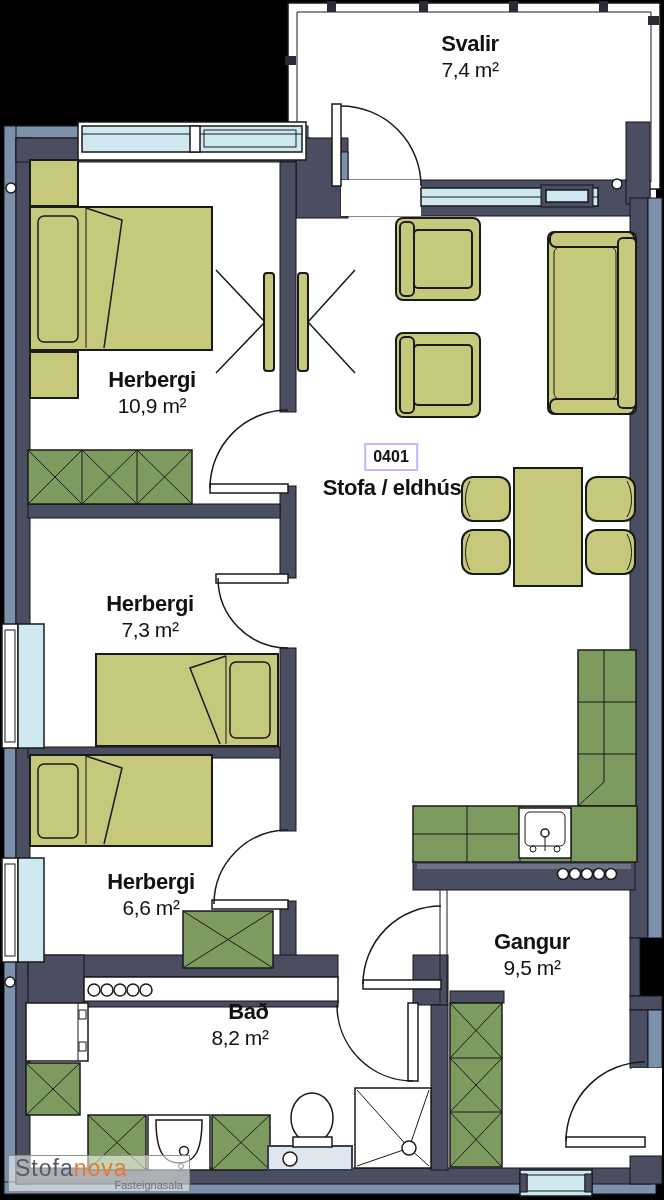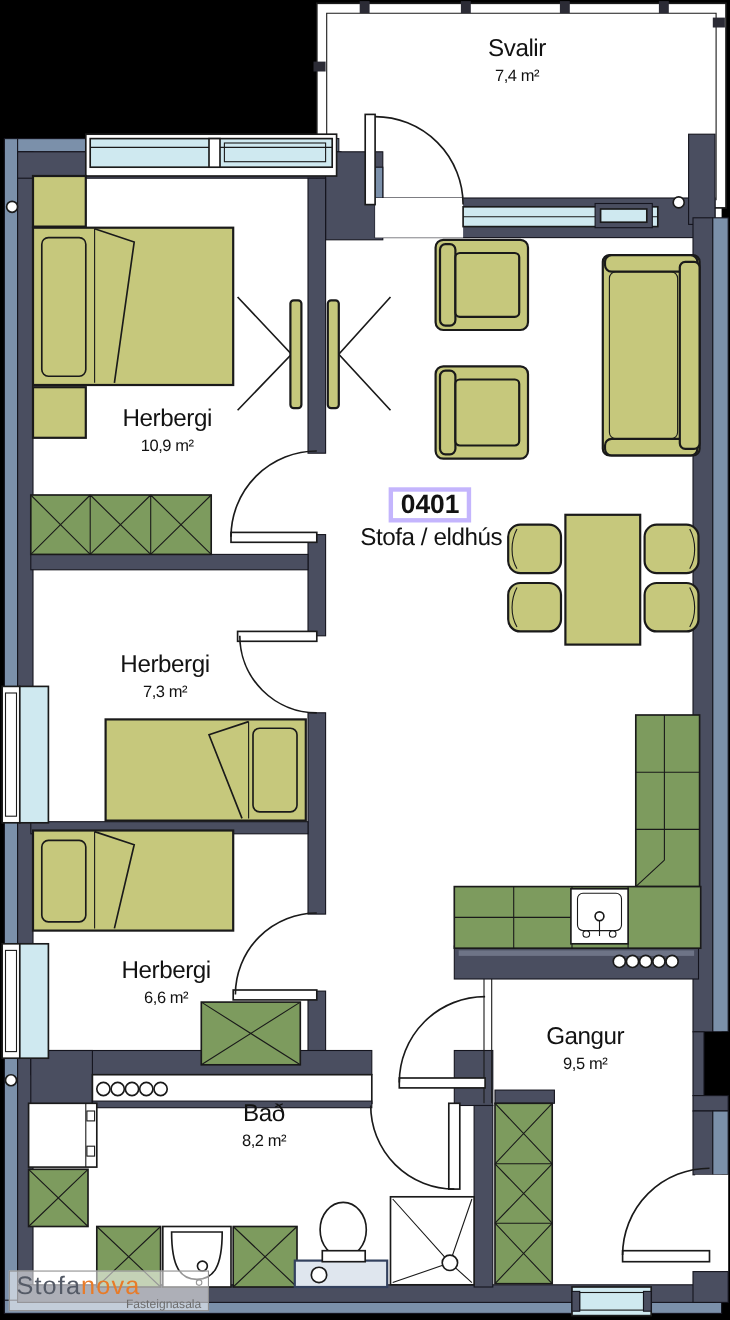--- a/index.html
+++ b/index.html
@@ -16,24 +16,24 @@
   .ln{fill:none;stroke:#1a1a1a;stroke-width:1.5;}
   .lt{fill:none;stroke:#1a1a1a;stroke-width:1;}
   .flr{fill:#fff;}
   .blk{fill:#000;}
   .tick{fill:#2b2b35;}
   .stripe{fill:#6e7487;}
   .plat{fill:#dfe6ee;stroke:#33415e;stroke-width:2;}
   
   .room-label{position:absolute;transform:translateX(-50%);text-align:center;
               color:#121212;white-space:nowrap;}
-  .room-name{display:block;font-weight:400;font-size:22px;line-height:27px;letter-spacing:-0.4px;}
-  .room-area{display:block;font-size:15px;line-height:26px;letter-spacing:-0.4px;}
-  .unit-box{position:absolute;transform:translateX(-50%);border:4px solid #c4b5fd;background:#fff;
-            font-weight:700;font-size:24px;line-height:24px;padding:0 7px;color:#121212;}
+  .room-name{display:block;font-weight:700;font-size:22px;line-height:27px;letter-spacing:-0.4px;text-align:right;}
+  .room-area{display:block;font-size:21px;line-height:26px;letter-spacing:-0.4px;}
+  .unit-box{position:absolute;transform:translateX(-50%);border:2px solid #c4b5fd;background:#fff;
+            font-weight:700;font-size:16px;line-height:24px;padding:0 7px;color:#121212;}
   .logo{position:absolute;left:8px;top:1155px;width:182px;height:37px;
         background:rgba(255,255,255,0.55);border:1px solid #8f8f8f;box-sizing:border-box;
         padding:1px 6px 0 6px;}
   .logo-brand{font-size:23px;line-height:23px;letter-spacing:1px;color:var(--logo-gray,#545a66);}
   .logo-accent{color:var(--logo-accent,#e87b28);text-align:center;}
   .logo-tagline{display:block;text-align:right;font-size:11px;line-height:11px;color:#6d6d6d;}
 </style>
 </head>
 <body>
 

